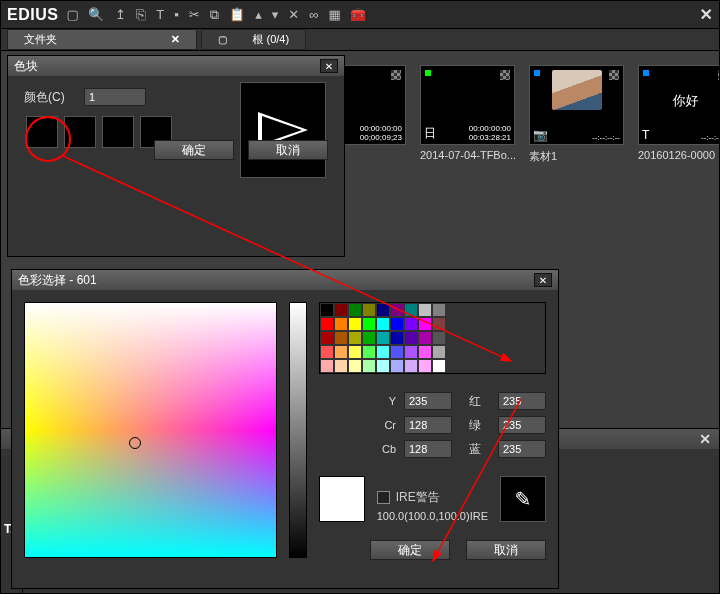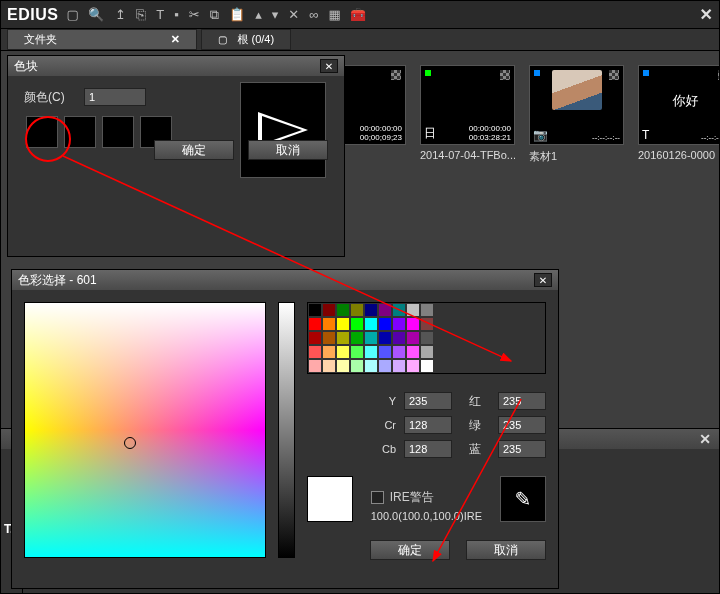--- a/index.html
+++ b/index.html
@@ -48,21 +48,21 @@
 }
 .tab {
   background: #555;
   color: #fff;
   padding: 2px 16px;
   border: 1px solid #222;
   font-size: 11px;
   margin-right: 4px;
   display: flex;
   align-items: center;
-  gap: 10px;
+  gap: 25px;
 }
 .tab.secondary { background: #3a3a3a; }
 .tab .x { margin-left: auto; font-weight: bold; cursor: pointer; }
 .work {
   position: absolute;
   top: 50px; left: 0; right: 0; bottom: 0;
   background: #3e3e3e;
 }
 .clips {
   position: absolute;
@@ -235,21 +235,21 @@
 .val-rows .lbl2 { text-align: right; color: #ddd; font-size: 11px; }
 .val-rows .mid-col { text-align: center; color: #ddd; font-size: 12px; }
 .val-input {
   width: 48px; height: 18px;
   background: #555;
   border: 1px solid #222;
   color: #fff;
   font-size: 11px;
   padding: 0 4px;
 }
-.picker-row { display: flex; gap: 18px; align-items: flex-end; margin-top: 10px; }
+.picker-row { display: flex; gap: 12px; align-items: flex-end; margin-top: 10px; }
 .color-preview { width: 46px; height: 46px; background: #fff; border: 1px solid #000; }
 .eyedrop { width: 46px; height: 46px; background: #000; border: 1px solid #555; display: flex; align-items: center; justify-content: center; font-size: 20px; color: #fff; }
 .ire-row { display: flex; align-items: center; gap: 6px; margin-top: 6px; }
 .chk { width: 13px; height: 13px; border: 1px solid #888; background: #222; }
 .ire-text { margin-top: 4px; font-size: 11px; color: #ddd; }
 .cp-buttons { display: flex; gap: 16px; margin-top: 10px; justify-content: flex-end; }
 .circle-annot {
   position: absolute;
   border: 2px solid red;
   border-radius: 50%;

